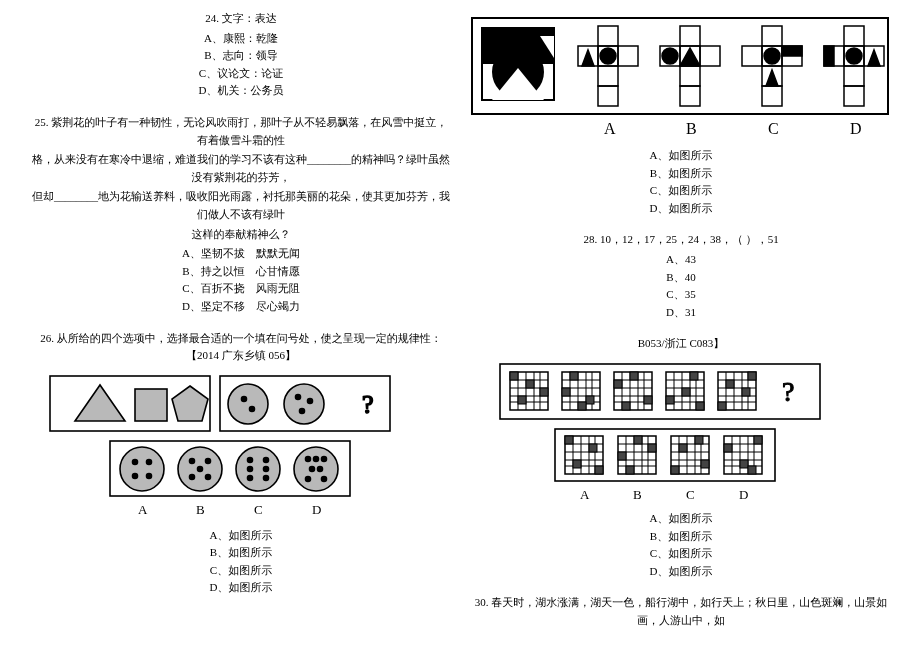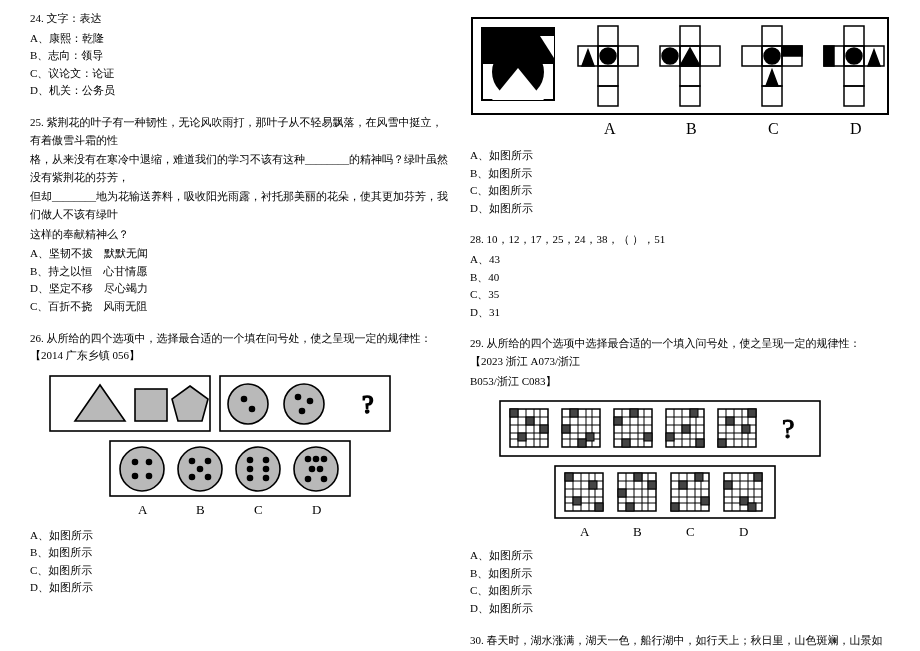--- a/index.html
+++ b/index.html
@@ -7,21 +7,21 @@
       font-family: "SimSun", "宋体", serif;
       font-size: 11px;
       line-height: 1.6;
       color: #000;
       background: #fff;
       width: 920px;
       height: 651px;
       display: flex;
       padding: 10px 20px;
     }
-    .col { flex: 1; padding: 0 8px; }
+    .col { flex: 1; padding: 0 8px; text-align: center; }
     .col-left { padding-left: 10px; }
     .col-right { padding-left: 10px; }
     .qblock { margin-bottom: 14px; }
     .qtext { margin-bottom: 2px; }
     .opt { display: block; }
     .figbox { margin: 6px 0; }
     .figbox svg { display: block; }
     .opt-col { display: flex; flex-direction: column; }
   </style>
 </head>
@@ -38,22 +38,22 @@
   </div>
 
   <div class="qblock">
     <div class="qtext">25. 紫荆花的叶子有一种韧性，无论风吹雨打，那叶子从不轻易飘落，在风雪中挺立，有着傲雪斗霜的性</div>
     <div class="qtext">格，从来没有在寒冷中退缩，难道我们的学习不该有这种________的精神吗？绿叶虽然没有紫荆花的芬芳，</div>
     <div class="qtext">但却________地为花输送养料，吸收阳光雨露，衬托那美丽的花朵，使其更加芬芳，我们做人不该有绿叶</div>
     <div class="qtext">这样的奉献精神么？</div>
     <div class="opt-col">
       <div><span>A、坚韧不拔</span>&nbsp;&nbsp;&nbsp;&nbsp;<span>默默无闻</span></div>
       <div><span>B、持之以恒</span>&nbsp;&nbsp;&nbsp;&nbsp;<span>心甘情愿</span></div>
+      <div><span>C、百折不挠</span>&nbsp;&nbsp;&nbsp;&nbsp;<span>风雨无阻</span></div>
       <div><span>D、坚定不移</span>&nbsp;&nbsp;&nbsp;&nbsp;<span>尽心竭力</span></div>
-      <div><span>C、百折不挠</span>&nbsp;&nbsp;&nbsp;&nbsp;<span>风雨无阻</span></div>
     </div>
   </div>
 
   <div class="qblock">
     <div class="qtext">26. 从所给的四个选项中，选择最合适的一个填在问号处，使之呈现一定的规律性：【2014 广东乡镇 056】</div>
     <div class="figbox">
       <svg width="380" height="150" viewBox="0 0 380 150">
 
         <g stroke="#000" stroke-width="1.6" fill="none">
           <rect x="20" y="5" width="160" height="55"></rect>
@@ -212,21 +212,20 @@
 
   <div class="qblock">
     <div class="qtext">28. 10，12，17，25，24，38，（    ），51</div>
     <span class="opt">A、43</span>
     <span class="opt">B、40</span>
     <span class="opt">C、35</span>
     <span class="opt">D、31</span>
   </div>
 
   <div class="qblock">
-    <div class="qtext">29. 从所给的四个选项中选择最合适的一个填入问号处，使之呈现一定的规律性：【2023 浙江 A073/浙江</div>
     <div class="qtext">B053/浙江 C083】</div>
     <div class="figbox">
       <svg width="380" height="145" viewBox="0 0 380 145">
         <rect x="30" y="5" width="320" height="55" fill="none" stroke="#000" stroke-width="1.6"></rect>
         <g fill="none" stroke="#000" stroke-width="1">
 
           <g transform="translate(40,13)">
             <rect width="38" height="38" stroke-width="1.5"></rect>
             <g>
                 <line x1="0" y1="8" x2="38" y2="8"></line>

